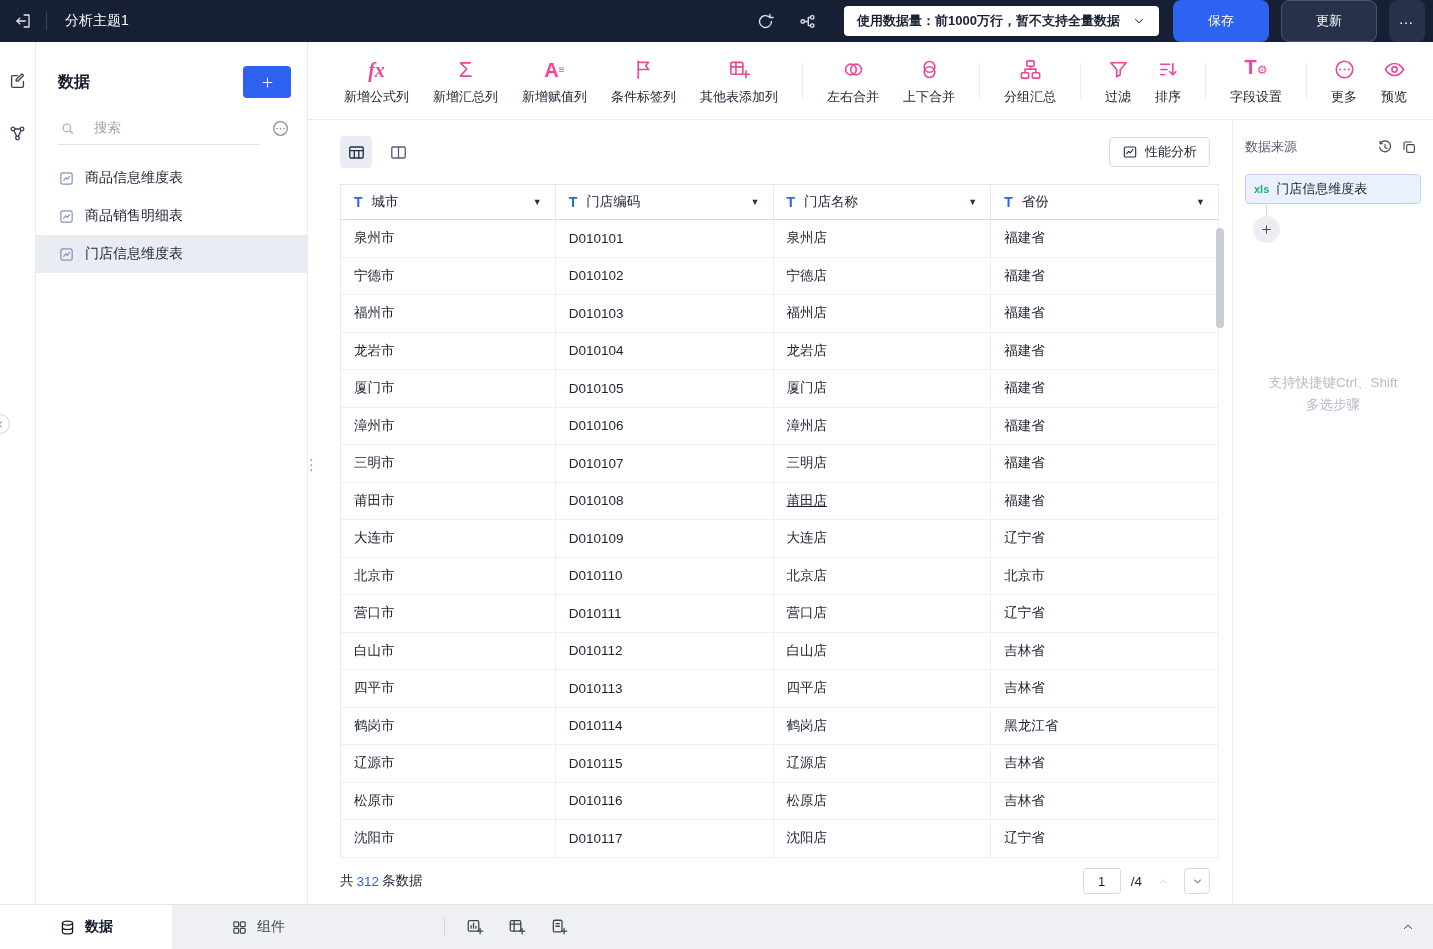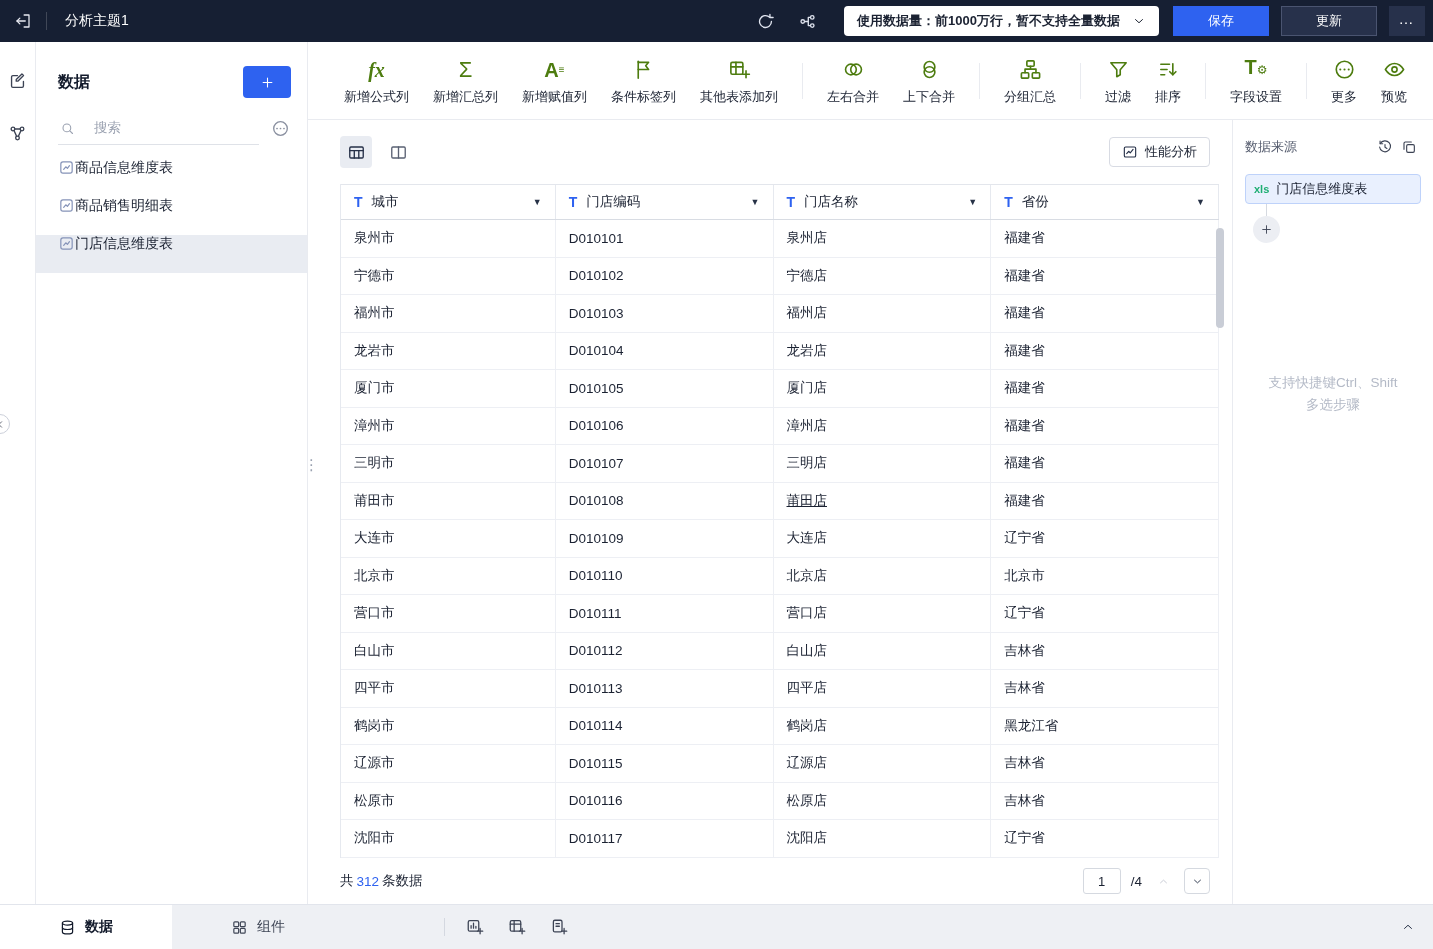--- a/index.html
+++ b/index.html
@@ -11,21 +11,21 @@
   .topbar{flex:0 0 42px;background:#161f33;display:flex;align-items:center;color:#fff;padding-right:8px;}
   .exit-btn{width:46px;height:42px;display:flex;align-items:center;justify-content:center;color:#e8eaf2;cursor:pointer;}
   .exit-btn svg{width:18px;height:18px;}
   .vdiv{width:1px;height:18px;background:rgba(255,255,255,.18);}
   .tb-title{font-size:14px;font-weight:400;margin-left:18px;}
   .tb-spacer{flex:1;}
   .top-ic{width:30px;height:30px;display:flex;align-items:center;justify-content:center;color:#dfe3ee;margin-right:12px;cursor:pointer;}
   .top-ic svg{width:19px;height:19px;}
   .limit-select{height:30px;background:#fff;border-radius:4px;color:#1b2232;display:flex;align-items:center;gap:12px;padding:0 13px;font-size:13px;font-weight:700;margin:0 14px 0 10px;cursor:pointer;white-space:nowrap;}
   .limit-select .chev{width:14px;height:14px;color:#1b2232;}
-  .btn{height:30px;border-radius:0;display:flex;align-items:center;justify-content:center;font-size:13px;cursor:pointer;white-space:nowrap;}
+  .btn{height:42px;border-radius:8px;display:flex;align-items:center;justify-content:center;font-size:13px;cursor:pointer;white-space:nowrap;}
   .btn-save{width:96px;background:#2e62f0;color:#fff;}
   .btn-update{width:96px;background:#27314b;border:1px solid #4a5470;color:#fff;margin-left:12px;}
   .btn-top-more{width:36px;background:#27314b;color:#fff;margin-left:12px;font-size:15px;letter-spacing:2px;padding-bottom:6px;}
 
   
   .body{flex:1;display:flex;min-height:0;position:relative;}
 
   .rail{flex:0 0 36px;border-right:1px solid #e9ebf0;display:flex;flex-direction:column;align-items:center;padding-top:28px;gap:30px;color:#3c4354;}
   .rail-ic{width:22px;height:22px;display:flex;align-items:center;justify-content:center;cursor:pointer;}
   .rail-ic svg{width:19px;height:19px;}
@@ -37,29 +37,29 @@
   .sb-head{display:flex;align-items:center;justify-content:space-between;padding:24px 16px 6px 22px;}
   .sb-title{font-size:16px;font-weight:700;color:#121a2b;}
   .sb-add{width:48px;height:32px;border-radius:4px;background:#2e62f0;color:#fff;display:flex;align-items:center;justify-content:center;cursor:pointer;}
   .sb-add svg{width:15px;height:15px;}
   .sb-search{display:flex;align-items:center;gap:10px;margin:8px 16px 14px 22px;}
   .search-box{flex:1;display:flex;align-items:center;gap:19px;border-bottom:1px solid #dfe2e8;padding:7px 2px;cursor:text;}
   .search-box svg{width:15px;height:15px;color:#9aa1b0;}
   .search-ph{font-size:13.5px;color:#9aa1b0;}
   .sb-more{width:22px;height:22px;color:#8a90a0;display:flex;align-items:center;justify-content:center;cursor:pointer;}
   .sb-more svg{width:19px;height:19px;}
-  .sb-item{height:38px;display:flex;padding:0 22px;font-size:14px;cursor:pointer;}
+  .sb-item{height:38px;display:flex;align-items:center;gap:10px;padding:0 22px;font-size:14px;cursor:pointer;}
   .sb-item.selected{background:#e9ecf2;}
   .sb-item-icon{display:flex;color:#8593b8;}
   .sb-item-icon svg{width:17px;height:17px;}
 
   .main{flex:1;display:flex;flex-direction:column;min-width:0;}
   .toolbar{flex:0 0 78px;border-bottom:1px solid #e9ebf0;display:flex;align-items:center;gap:24px;padding:0 14px 0 36px;overflow:hidden;}
   .tb-item{display:flex;flex-direction:column;align-items:center;gap:7px;cursor:pointer;flex:0 0 auto;}
-  .tb-ic{height:25px;display:flex;align-items:flex-end;justify-content:center;color:#4d7c0f;}
+  .tb-ic{height:25px;display:flex;align-items:flex-end;justify-content:center;color:#ec4899;}
   .tb-ic svg{width:23px;height:23px;}
   .tg{font-size:20px;font-weight:600;line-height:22px;}
   .tg-fx{font-style:italic;font-family:"Liberation Serif","DejaVu Serif",serif;}
   .tg-sigma{font-size:22px;font-weight:500;}
   .tg-sub{font-size:10px;vertical-align:top;font-weight:700;}
   .tg-gear{font-size:12px;}
   .tb-label{font-size:13px;color:#1b2232;white-space:nowrap;}
   .tb-sep{width:1px;height:36px;background:#e9ebf0;flex:0 0 1px;}
 
   .main-lower{flex:1;display:flex;min-height:0;}

